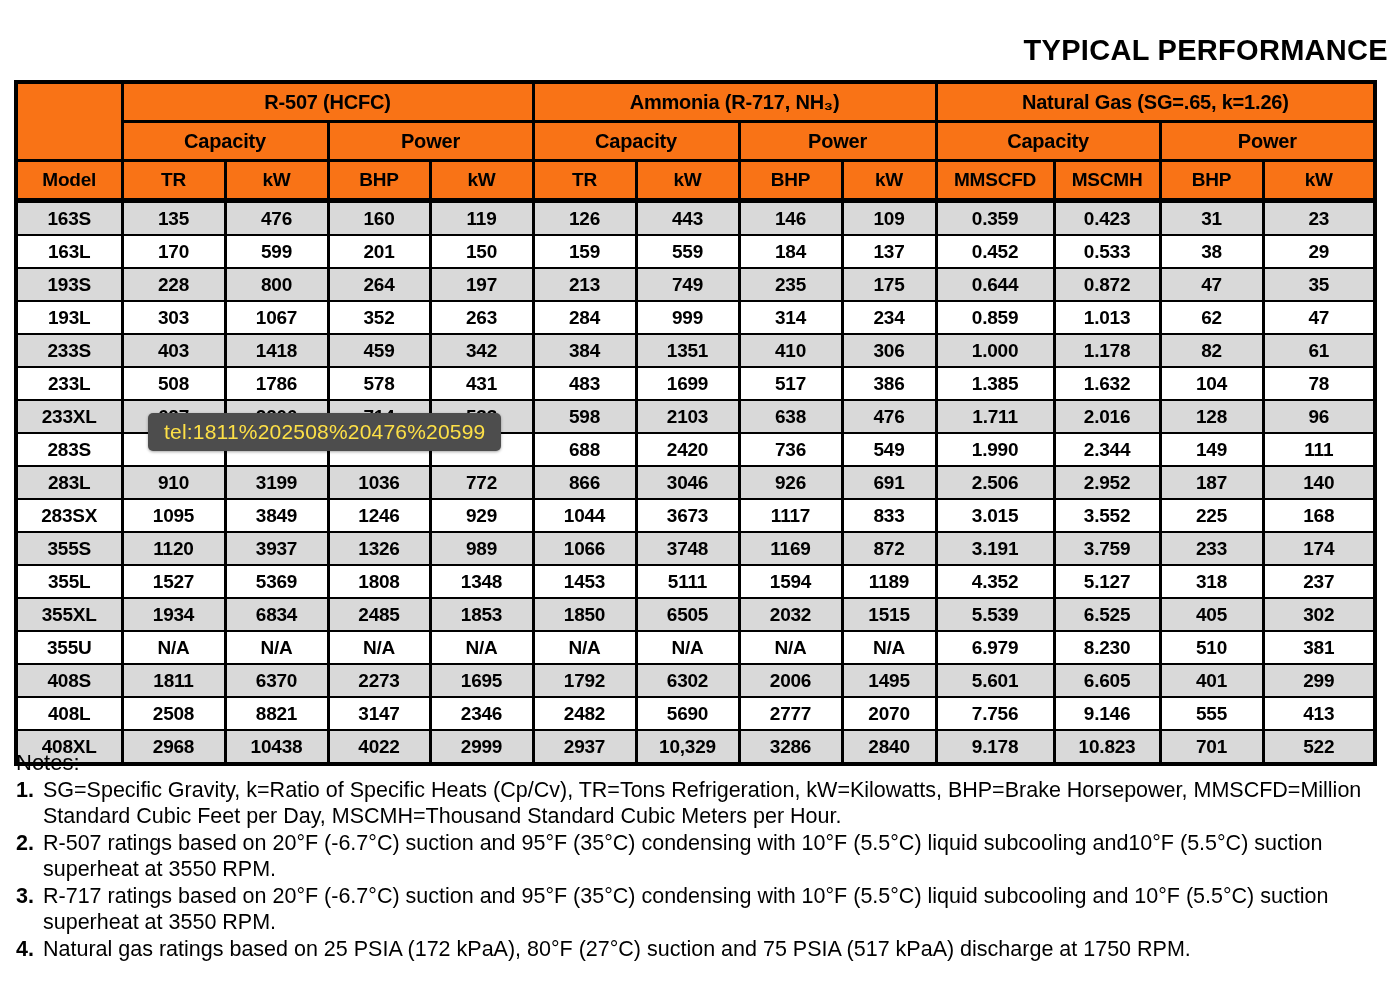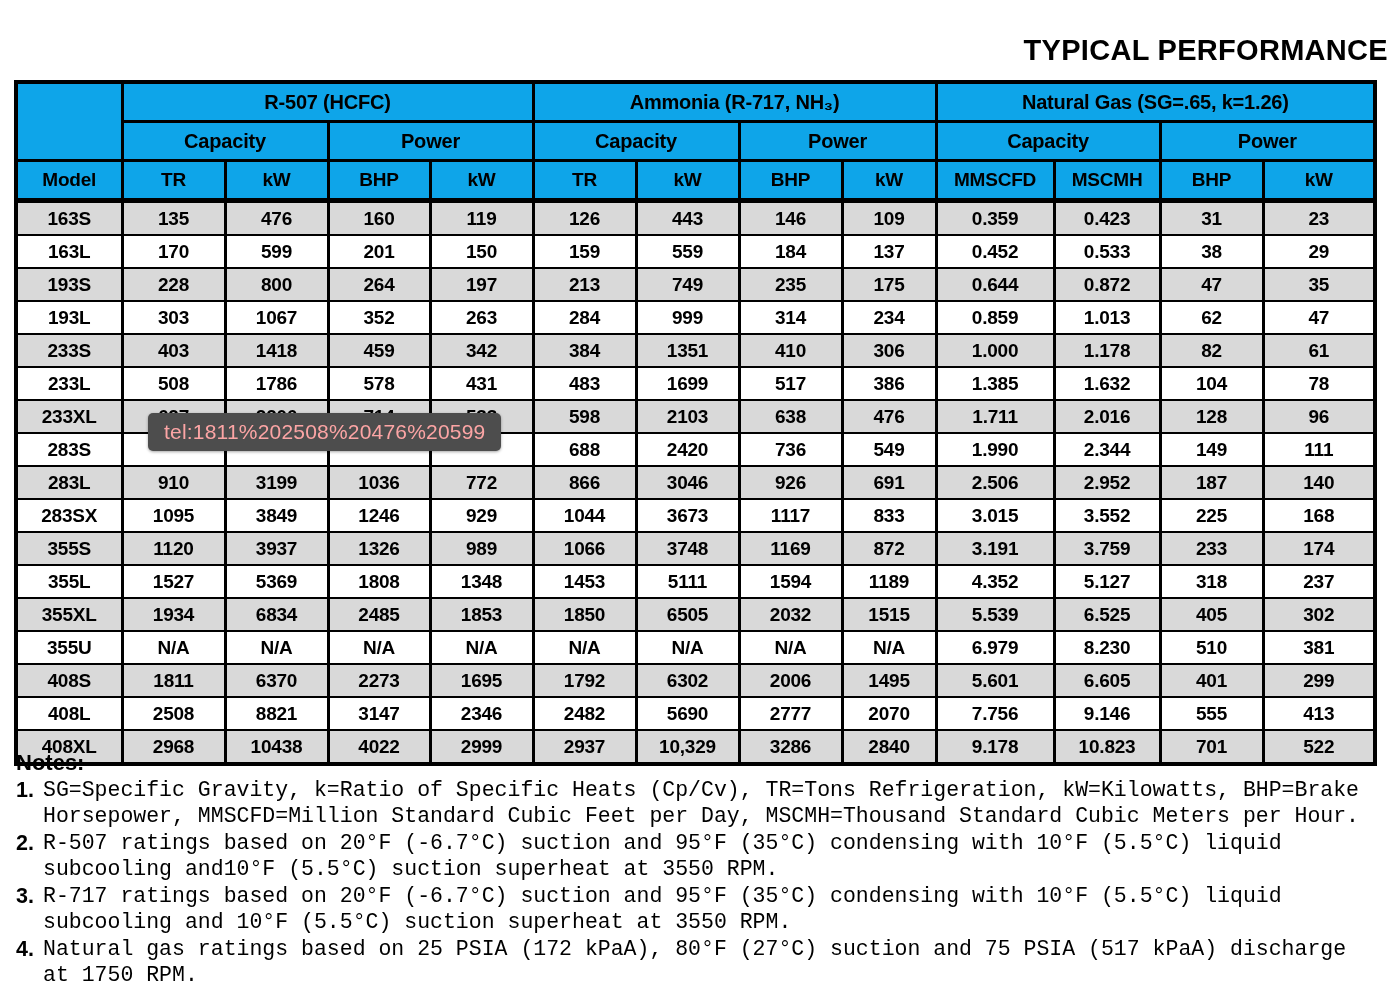--- a/index.html
+++ b/index.html
@@ -18,45 +18,45 @@
     position:absolute; left:14px; top:80px; width:1359px;
     border-collapse:collapse; table-layout:fixed;
     border:4px solid #000;
   }
   .perf th, .perf td {
     border:3px solid #000;
     text-align:center; vertical-align:middle;
     font-weight:bold; padding:0; letter-spacing:-0.2px;
     overflow:hidden; white-space:nowrap;
   }
-  .perf thead th { font-size:20px; height:36px; background:#0ea5e9; }
+  .perf thead th { font-size:20px; height:36px; background:#f97316; }
   .perf thead tr.cols th { font-size:19px; }
   .perf thead tr:last-child th { border-bottom:5px solid #000; }
   .perf tbody th, .perf tbody td {
     font-size:19px; height:31px;
     border-top-width:2px; border-bottom-width:2px;
   }
   .perf tbody tr:nth-child(odd) { background:#d9d9d9; }
   .perf tbody tr:nth-child(even) { background:#ffffff; }
   .tooltip {
     position:absolute; left:148px; top:413px; height:38px;
     box-sizing:border-box; padding:0 16px;
     background:#4d4d4d; border-radius:5px;
-    color:#fca5a5; font-size:21px; line-height:38px;
+    color:#fde047; font-size:21px; line-height:38px;
     letter-spacing:0.2px; white-space:nowrap;
     box-shadow:0 1px 3px rgba(0,0,0,0.35);
   }
   .notes {
     position:absolute; left:16px; top:750px; width:1358px;
     font-size:21.5px; line-height:26px;
   }
-  .notes-heading { font-weight:bold; font-size:22px; margin-bottom:1px; }
+  .notes-heading { font-weight:normal; font-size:22px; margin-bottom:1px; }
   .note-item { display:flex; margin:0 0 1px 0; }
   .note-num { font-weight:bold; flex:0 0 27px; }
-  .note-text { flex:1;font-family:Liberation Mono, monospace; }
+  .note-text { flex:1; }
 </style>
 </head>
 <body>
 
 <div class="page">
 
   <h1 class="title">TYPICAL PERFORMANCE</h1>
 
   <table class="perf">
     <colgroup id="colgroup">

